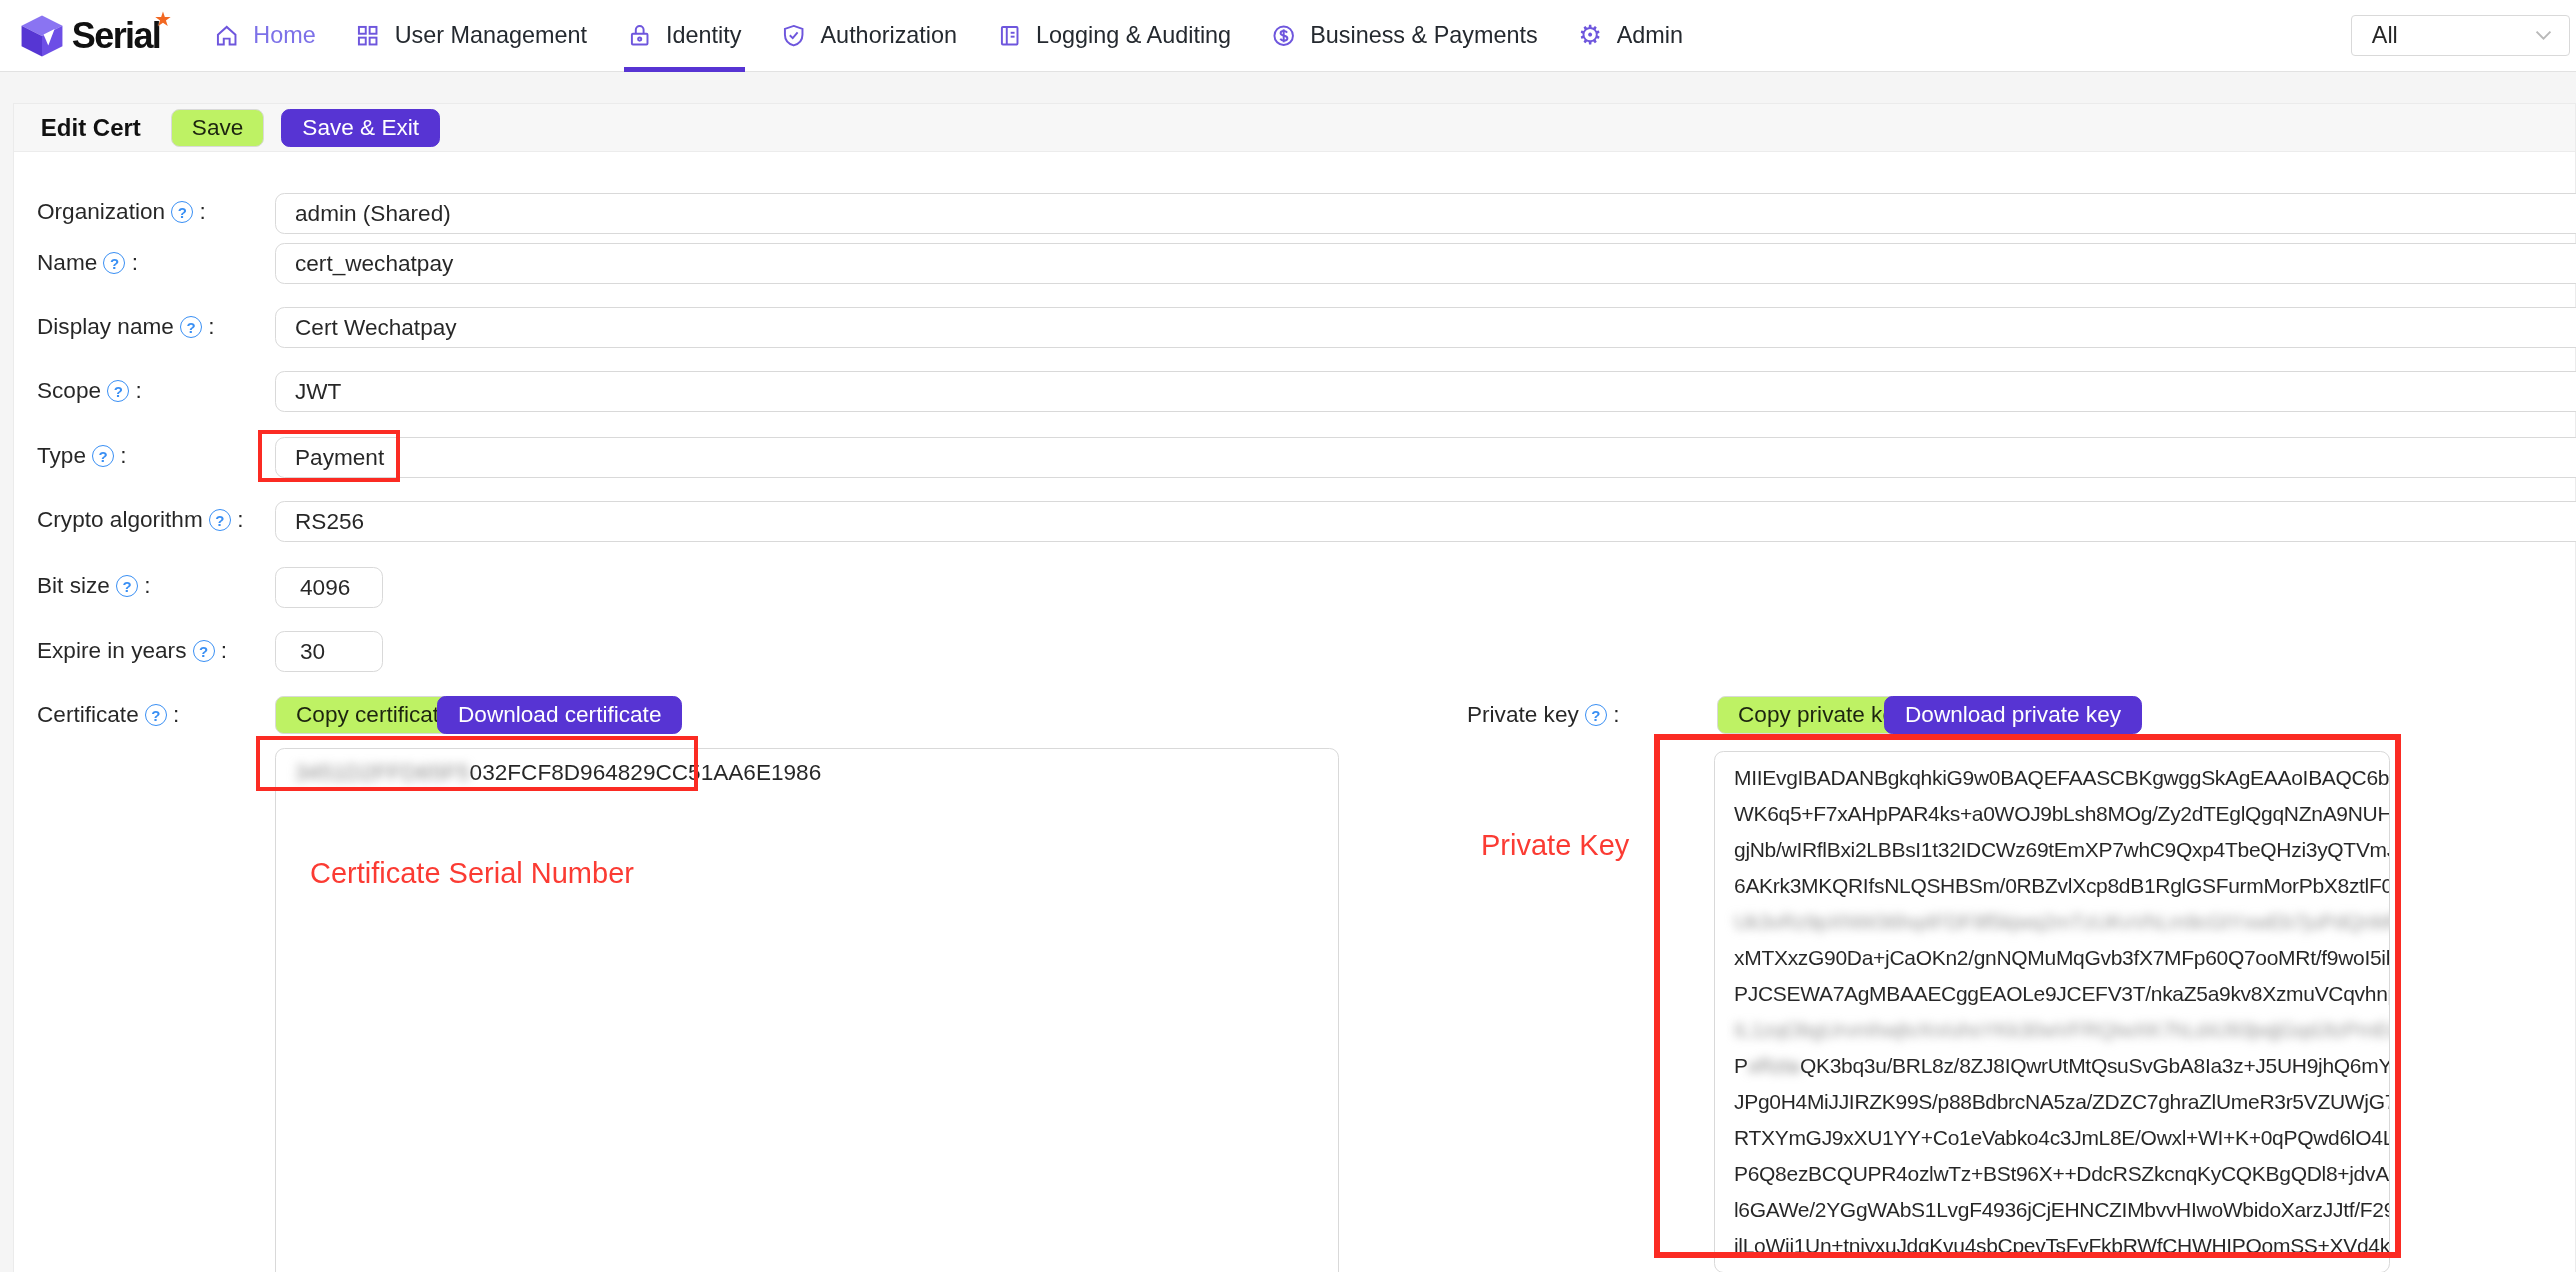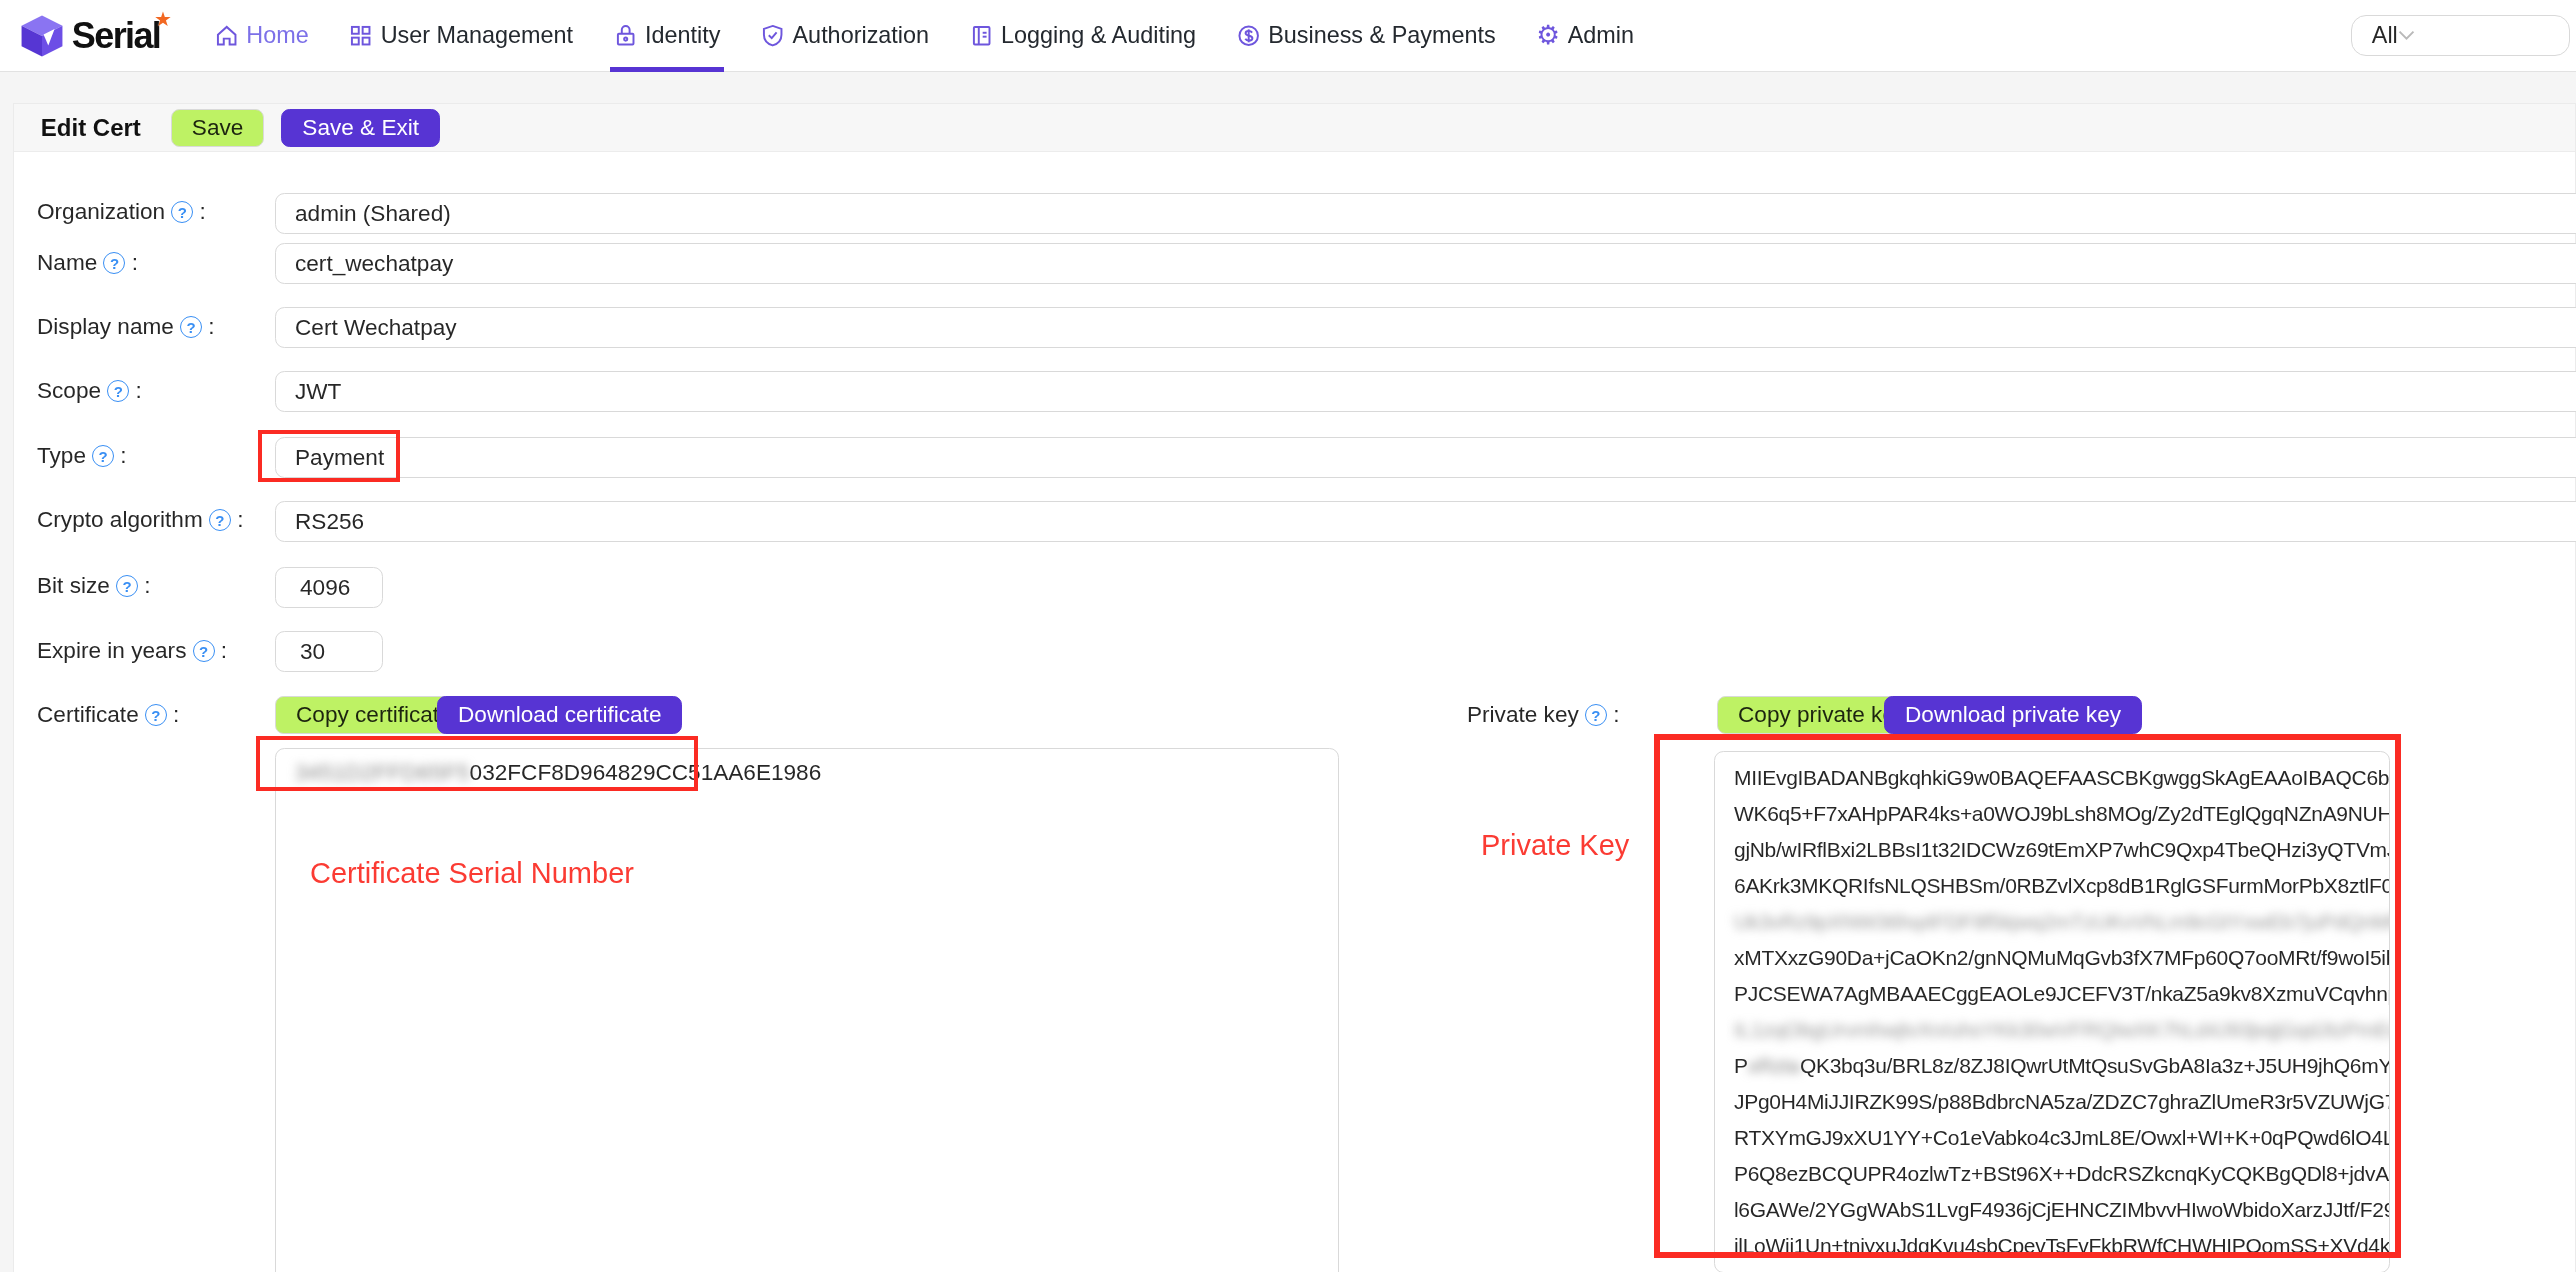--- a/index.html
+++ b/index.html
@@ -9,30 +9,30 @@
 
   
   .header { position: absolute; left:0; top:0; width:100%; height:72px; background:#fff;
     border-bottom:1.6px solid #e2e2e2; display:flex; align-items:center; padding-left:20px; }
   .logo { display:flex; align-items:center; margin-right:34px; position:relative; }
   .logo-cube { width:44px; height:44px; margin-right:7.8px; }
   .logo-text { font-size:36px; font-weight:bold; color:#111; letter-spacing:-1.6px; }
   .logo-star { position:absolute; left:134px; top:-6.2px; font-size:20px; color:#f26822;
     text-shadow:0 0 1.6px #fff; }
   .nav { display:flex; align-items:stretch; height:72px; }
-  .nav-item { display:flex; align-items:center; gap:7px; padding:0 20px; position:relative;
+  .nav-item { display:flex; align-items:center; gap:14px; padding:0 20px; position:relative;
     font-size:23.4px; color:#24292f; cursor:pointer; }
   .nav-item .nicon { width:25px; height:25px; display:flex; align-items:center; justify-content:center; }
   .nav-item svg { stroke:#6e56dd; }
   .nav-item.home-link { color:#7c70e8; }
   .nav-item.active::after { content:""; position:absolute; left:17px; right:17px; bottom:0;
     height:4.7px; background:#5734d3; }
   .gear-glyph { font-size:26.5px; color:#6e56dd; line-height:1; }
   .hdr-select { margin-left:auto; margin-right:6.2px; width:219px; height:41px; border:1.6px solid #d9d9d9;
-    border-radius:15px; display:flex; align-items:center; 
+    border-radius:4px; display:flex; align-items:center; justify-content:space-between;
     padding:0 17px 0 20px; font-size:23.4px; color:rgba(0,0,0,.85); background:#fff; cursor:pointer; }
   .chev { width:17px; height:11px; }
 
   
   .card { position:absolute; left:13.3px; top:103px; width:2563px; height:1170px; background:#fff;
     border:0.8px solid #ebebeb; }
   .card-head { height:48px; background:#f7f7f7; border-bottom:0.8px solid #ececec;
     display:flex; align-items:center; padding-left:26.5px; }
   .card-title { font-size:24px; font-weight:bold; color:#111; margin-right:30px; }
   .btn { height:38px; border-radius:8.6px; border:1.6px solid #d9d9d9; background:#bef264;

